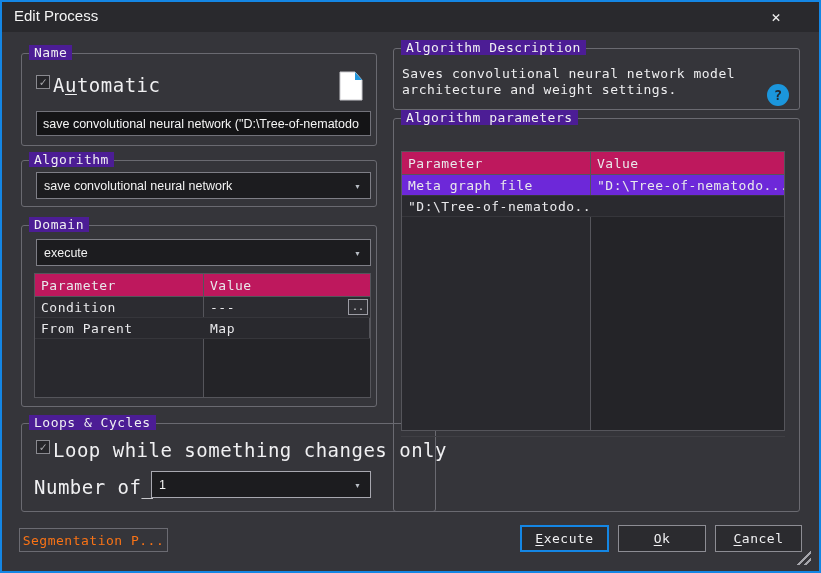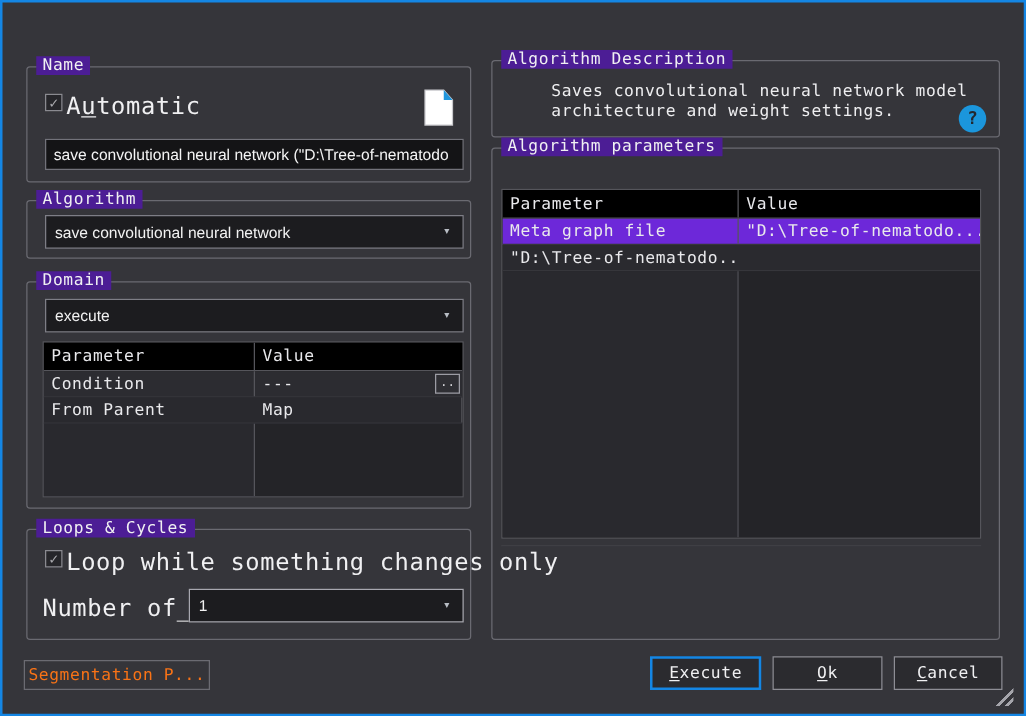--- a/index.html
+++ b/index.html
@@ -54,21 +54,21 @@
     display:flex; flex-direction:column; overflow:hidden;
   }
   .trow { display:grid; position:relative; }
   .t-left .trow { grid-template-columns:169px 1fr; }
   .t-right .trow { grid-template-columns:189px 1fr; }
   .cell {
     font-size:13px; letter-spacing:0.5px; padding:2px 6px; white-space:nowrap; overflow:hidden;
     display:flex; align-items:center; color:#e9e9ec;
   }
   .cell.param { border-right:1px solid #55555b; }
-  .thead { height:23px; background:#000000; border-bottom:1px solid #55555b;text-align:center; }
+  .thead { height:23px; background:#be185d; border-bottom:1px solid #55555b;text-align:center; }
   .trow.r { height:21px; border-bottom:1px solid #36363b; }
   .trow.dark  { background:#6d28d9; }
   .trow.light { background:#2c2c31; }
   .trow.filler { flex:1; border-bottom:none; }
   .trow.filler .cell.param { background:#29292e; height:100%; }
   .trow.filler .cell.value { background:#242428; height:100%; }
   .ellipsis-btn {
     position:absolute; right:2px; top:2px; width:20px; height:16px;
     border:1px solid #9c9ca4; background:#2f2f34; color:#d0d0d4;
     font-size:10px; line-height:13px; text-align:center;
@@ -95,20 +95,24 @@
     background:repeating-linear-gradient(135deg, transparent 0 3px, #a5a5ab 3px 5px);
     clip-path:polygon(100% 0, 100% 100%, 0 100%);
   }
   .hline { position:absolute; border-top:1px solid #3f3f44; }
 </style>
 </head>
 <body>
 
 <div class="dialog">
 
+  <div class="titlebar">
+    <div class="title-text">Edit Process</div>
+    <div class="close-btn">✕</div>
+  </div>
 
   <div class="group" style="left:19px; top:51px; width:356px; height:93px;">
     <span class="legend">Name</span>
     <div class="checkbox" style="left:14px; top:21px;">
       <span class="check">✓</span>
     </div>
     <span class="mono-label" style="left:31px; top:20px;">A<u>u</u>tomatic</span>
     <svg class="doc-icon" style="left:316px; top:16px;" width="26" height="32" viewBox="0 0 26 32">
       <path d="M2 2 h15 l7 8 v20 h-22 z" fill="#ffffff" stroke="#c9c9cd" stroke-width="1"></path>
       <path d="M17 2 l7 8 h-7 z" fill="#2196dc"></path>
@@ -144,36 +148,36 @@
         <div class="cell value">From Parent</div>
         <div class="cell param">Map</div>
       </div>
       <div class="trow filler">
         <div class="cell param"></div>
           <div class="cell value"></div>
       </div>
     </div>
   </div>
 
-  <div class="group" style="left:19px; top:421px; width:356px; height:89px;">
+  <div class="group" style="left:19px; top:421px; width:415px; height:89px;">
     <span class="legend">Loops &amp; Cycles</span>
     <div class="checkbox" style="left:14px; top:16px;">
       <span class="check">✓</span>
     </div>
     <span class="mono-label" style="left:31px; top:15px;">Loop while something changes only</span>
     <span class="mono-label" style="left:12px; top:52px;">Number of_</span>
     <div class="combo bright" style="left:129px; top:47px; width:220px; height:27px;">
       <span>1</span>
       <span class="combo-arrow">▼</span>
     </div>
   </div>
 
   <div class="group" style="left:391px; top:46px; width:407px; height:62px;">
     <span class="legend">Algorithm Description</span>
-    <div class="desc-text" style="left:8px; top:17px; width:345px;margin-left:39px;">Saves convolutional neural network model architecture and weight settings.</div>
+    <div class="desc-text" style="left:8px; top:17px; width:345px;">Saves convolutional neural network model architecture and weight settings.</div>
     <div class="help-icon" style="left:373px; top:35px;">?</div>
   </div>
 
   <div class="group" style="left:391px; top:116px; width:407px; height:394px;">
     <span class="legend">Algorithm parameters</span>
     <div class="table t-right" style="left:7px; top:32px; width:384px; height:280px;">
       <div class="trow thead">
         <div class="cell param">Parameter</div>
         <div class="cell value">Value</div>
       </div>

